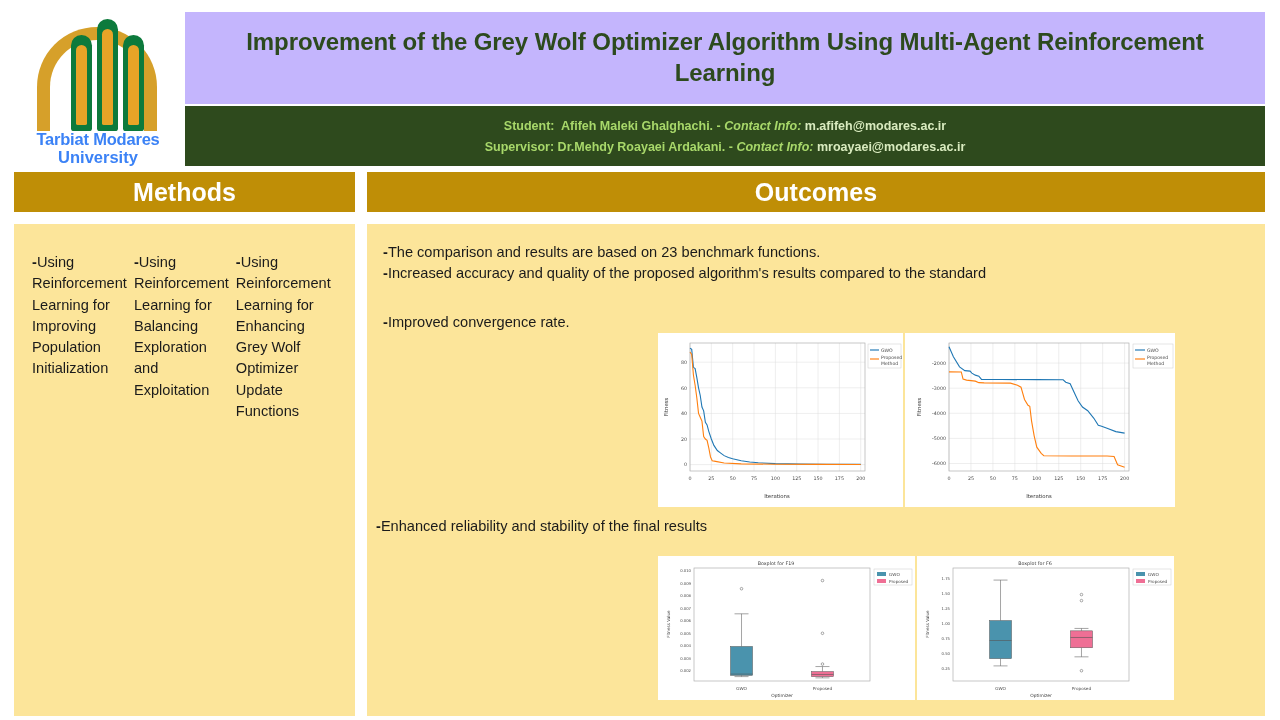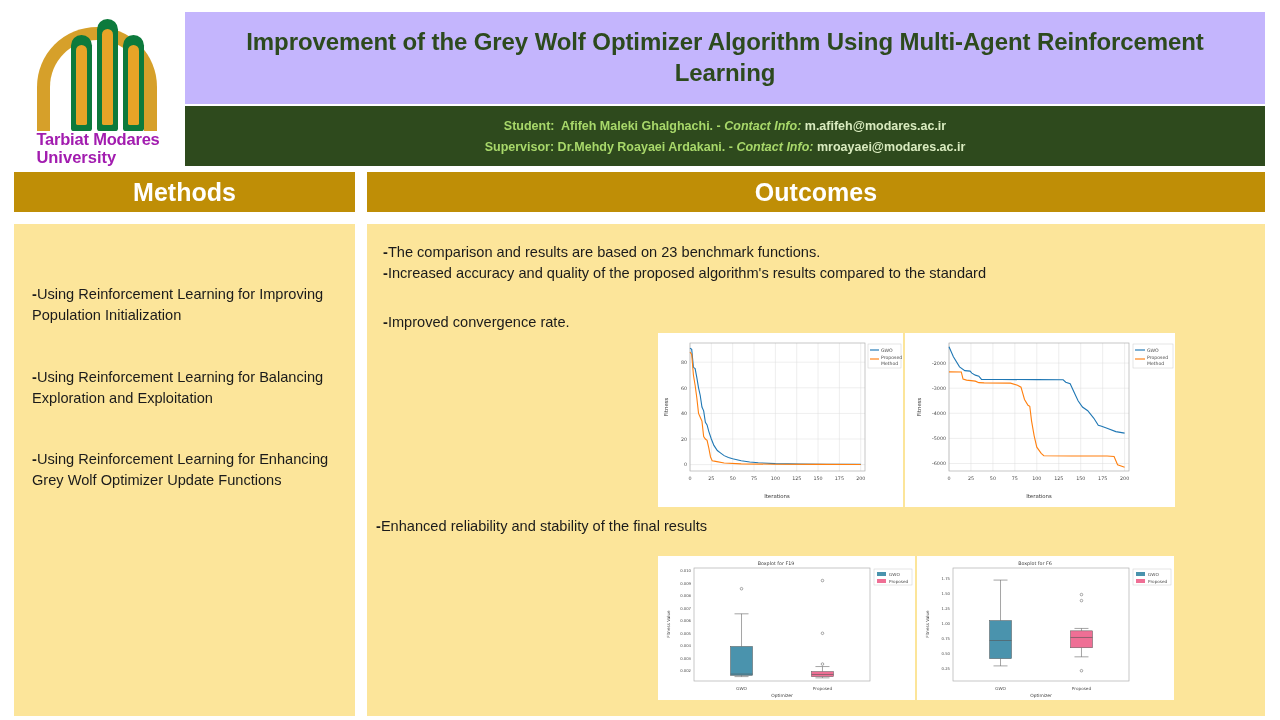--- a/index.html
+++ b/index.html
@@ -28,21 +28,21 @@
     position: absolute; width: 21px; background: #0d7a3c;
     border-radius: 11px 11px 3px 3px;
   }
   .blade .inner {
     position: absolute; left: 5px; right: 5px; top: 10px; bottom: 6px;
     background: #e8a427; border-radius: 6px 6px 2px 2px;
   }
   .blade.b1 { left: -27px; top: 22px; height: 96px; }
   .blade.b2 { left: -1px; top: 6px;  height: 112px; }
   .blade.b3 { left: 25px; top: 22px; height: 96px; }
-  .logo-text { color: #a21caf; font-weight: bold; line-height: 1.05; }
+  .logo-text { text-align: center; color: #3b82f6; font-weight: bold; line-height: 1.05; }
   .logo-text .l1 { font-size: 16.5px; letter-spacing: -0.2px; }
   .logo-text .l2 { font-size: 16.5px; }
 
   .title-bar {
     position: absolute; left: 185px; top: 12px; width: 1080px; height: 92px;
     background: #c4b5fd; display: flex; align-items: center; justify-content: center;
     padding: 0 34px;
   }
   .title-bar h1 {
     font-size: 24px; font-weight: bold; color: #2d4a1e; text-align: center;
@@ -69,21 +69,21 @@
   
   .panel { position: absolute; background: #fce59a; }
   .panel.methods  { left: 14px;  top: 224px; width: 341px; height: 492px; }
   .panel.outcomes { left: 367px; top: 224px; width: 898px; height: 492px; }
 
   .bullet {
     color: #1b1b1b; font-size: 14.6px; line-height: 1.46;
   }
   .bullet b { font-weight: bold; }
 
-  .methods-list { padding: 28px 16px 0 18px; display: flex; flex-direction: column; gap: 40px; margin-top: 32px; }
+  .methods-list { padding: 28px 16px 0 18px; display: flex; gap: 7px; }
   .outcomes-top { padding: 18px 8px 0 16px; }
   .outcomes-top .bullet + .bullet { margin-top: 0px; }
   .gap-line { height: 27px; }
 
   
   .chart-card { position: absolute; background: #ffffff; }
   .chart-card.conv1 { left: 658px; top: 333px; width: 245px; height: 174px; }
   .chart-card.conv2 { left: 905px; top: 333px; width: 270px; height: 174px; }
   .chart-card.box1  { left: 658px; top: 556px; width: 257px; height: 144px; }
   .chart-card.box2  { left: 917px; top: 556px; width: 257px; height: 144px; }

